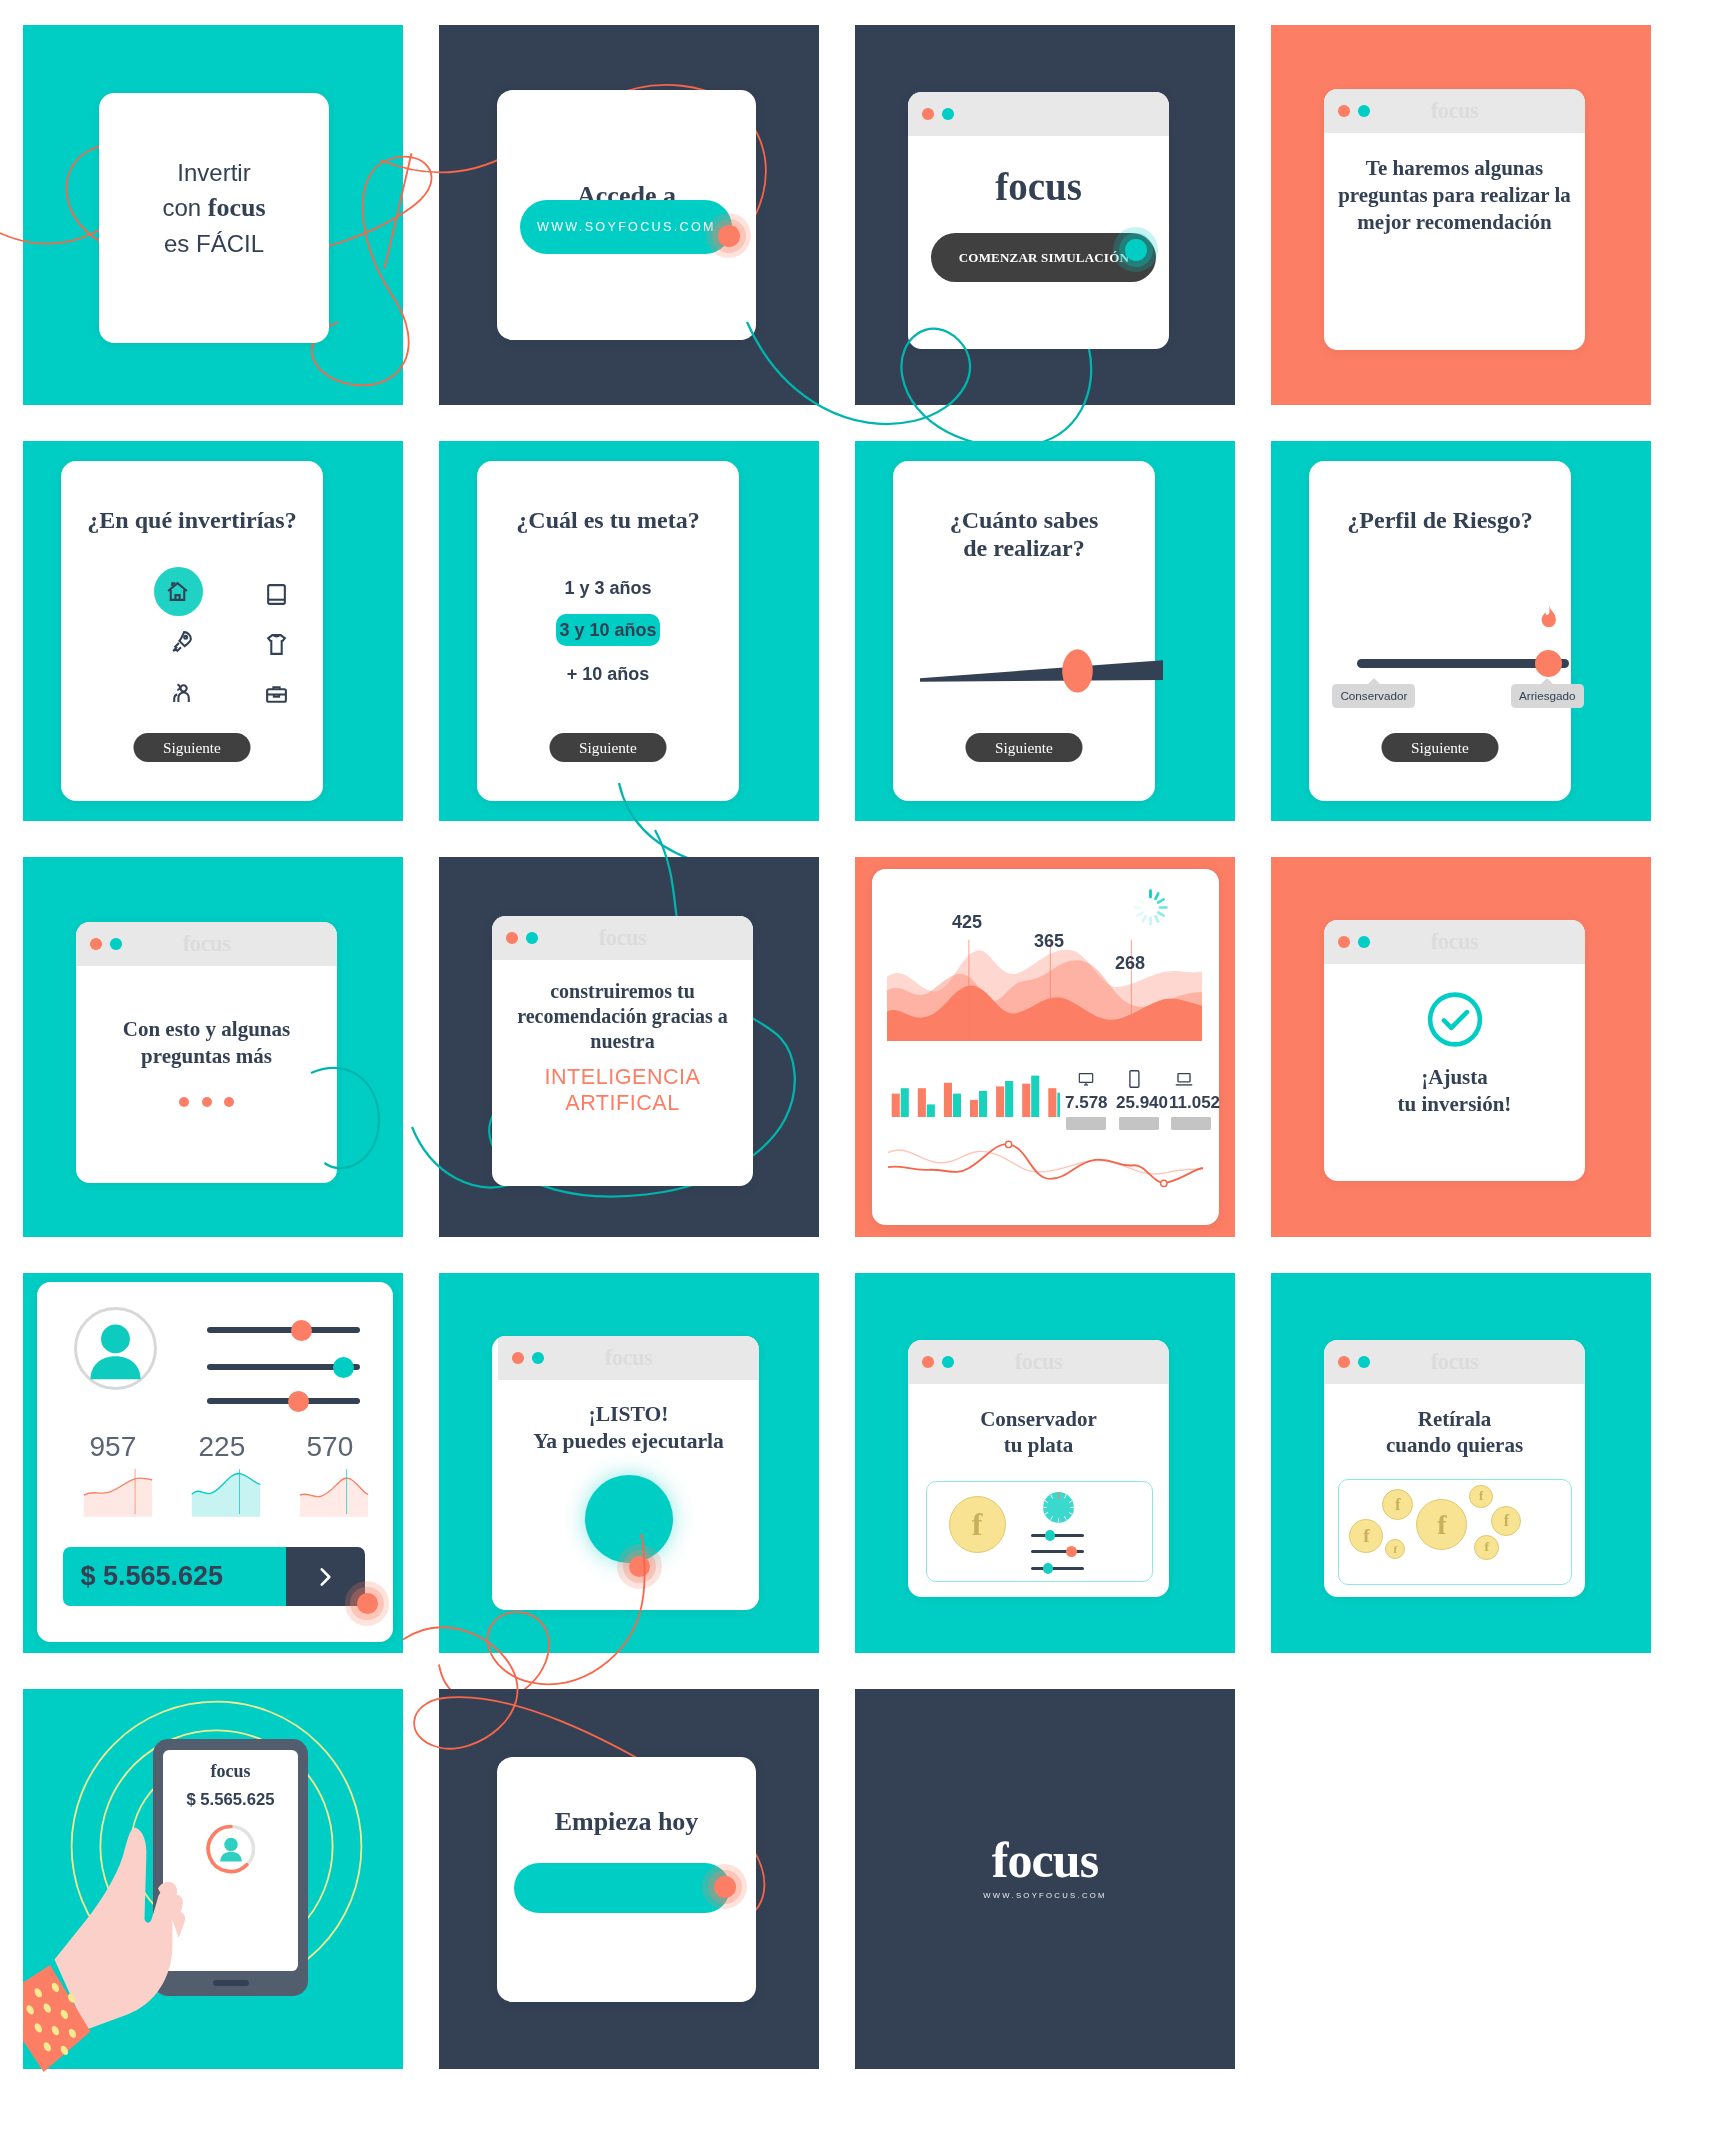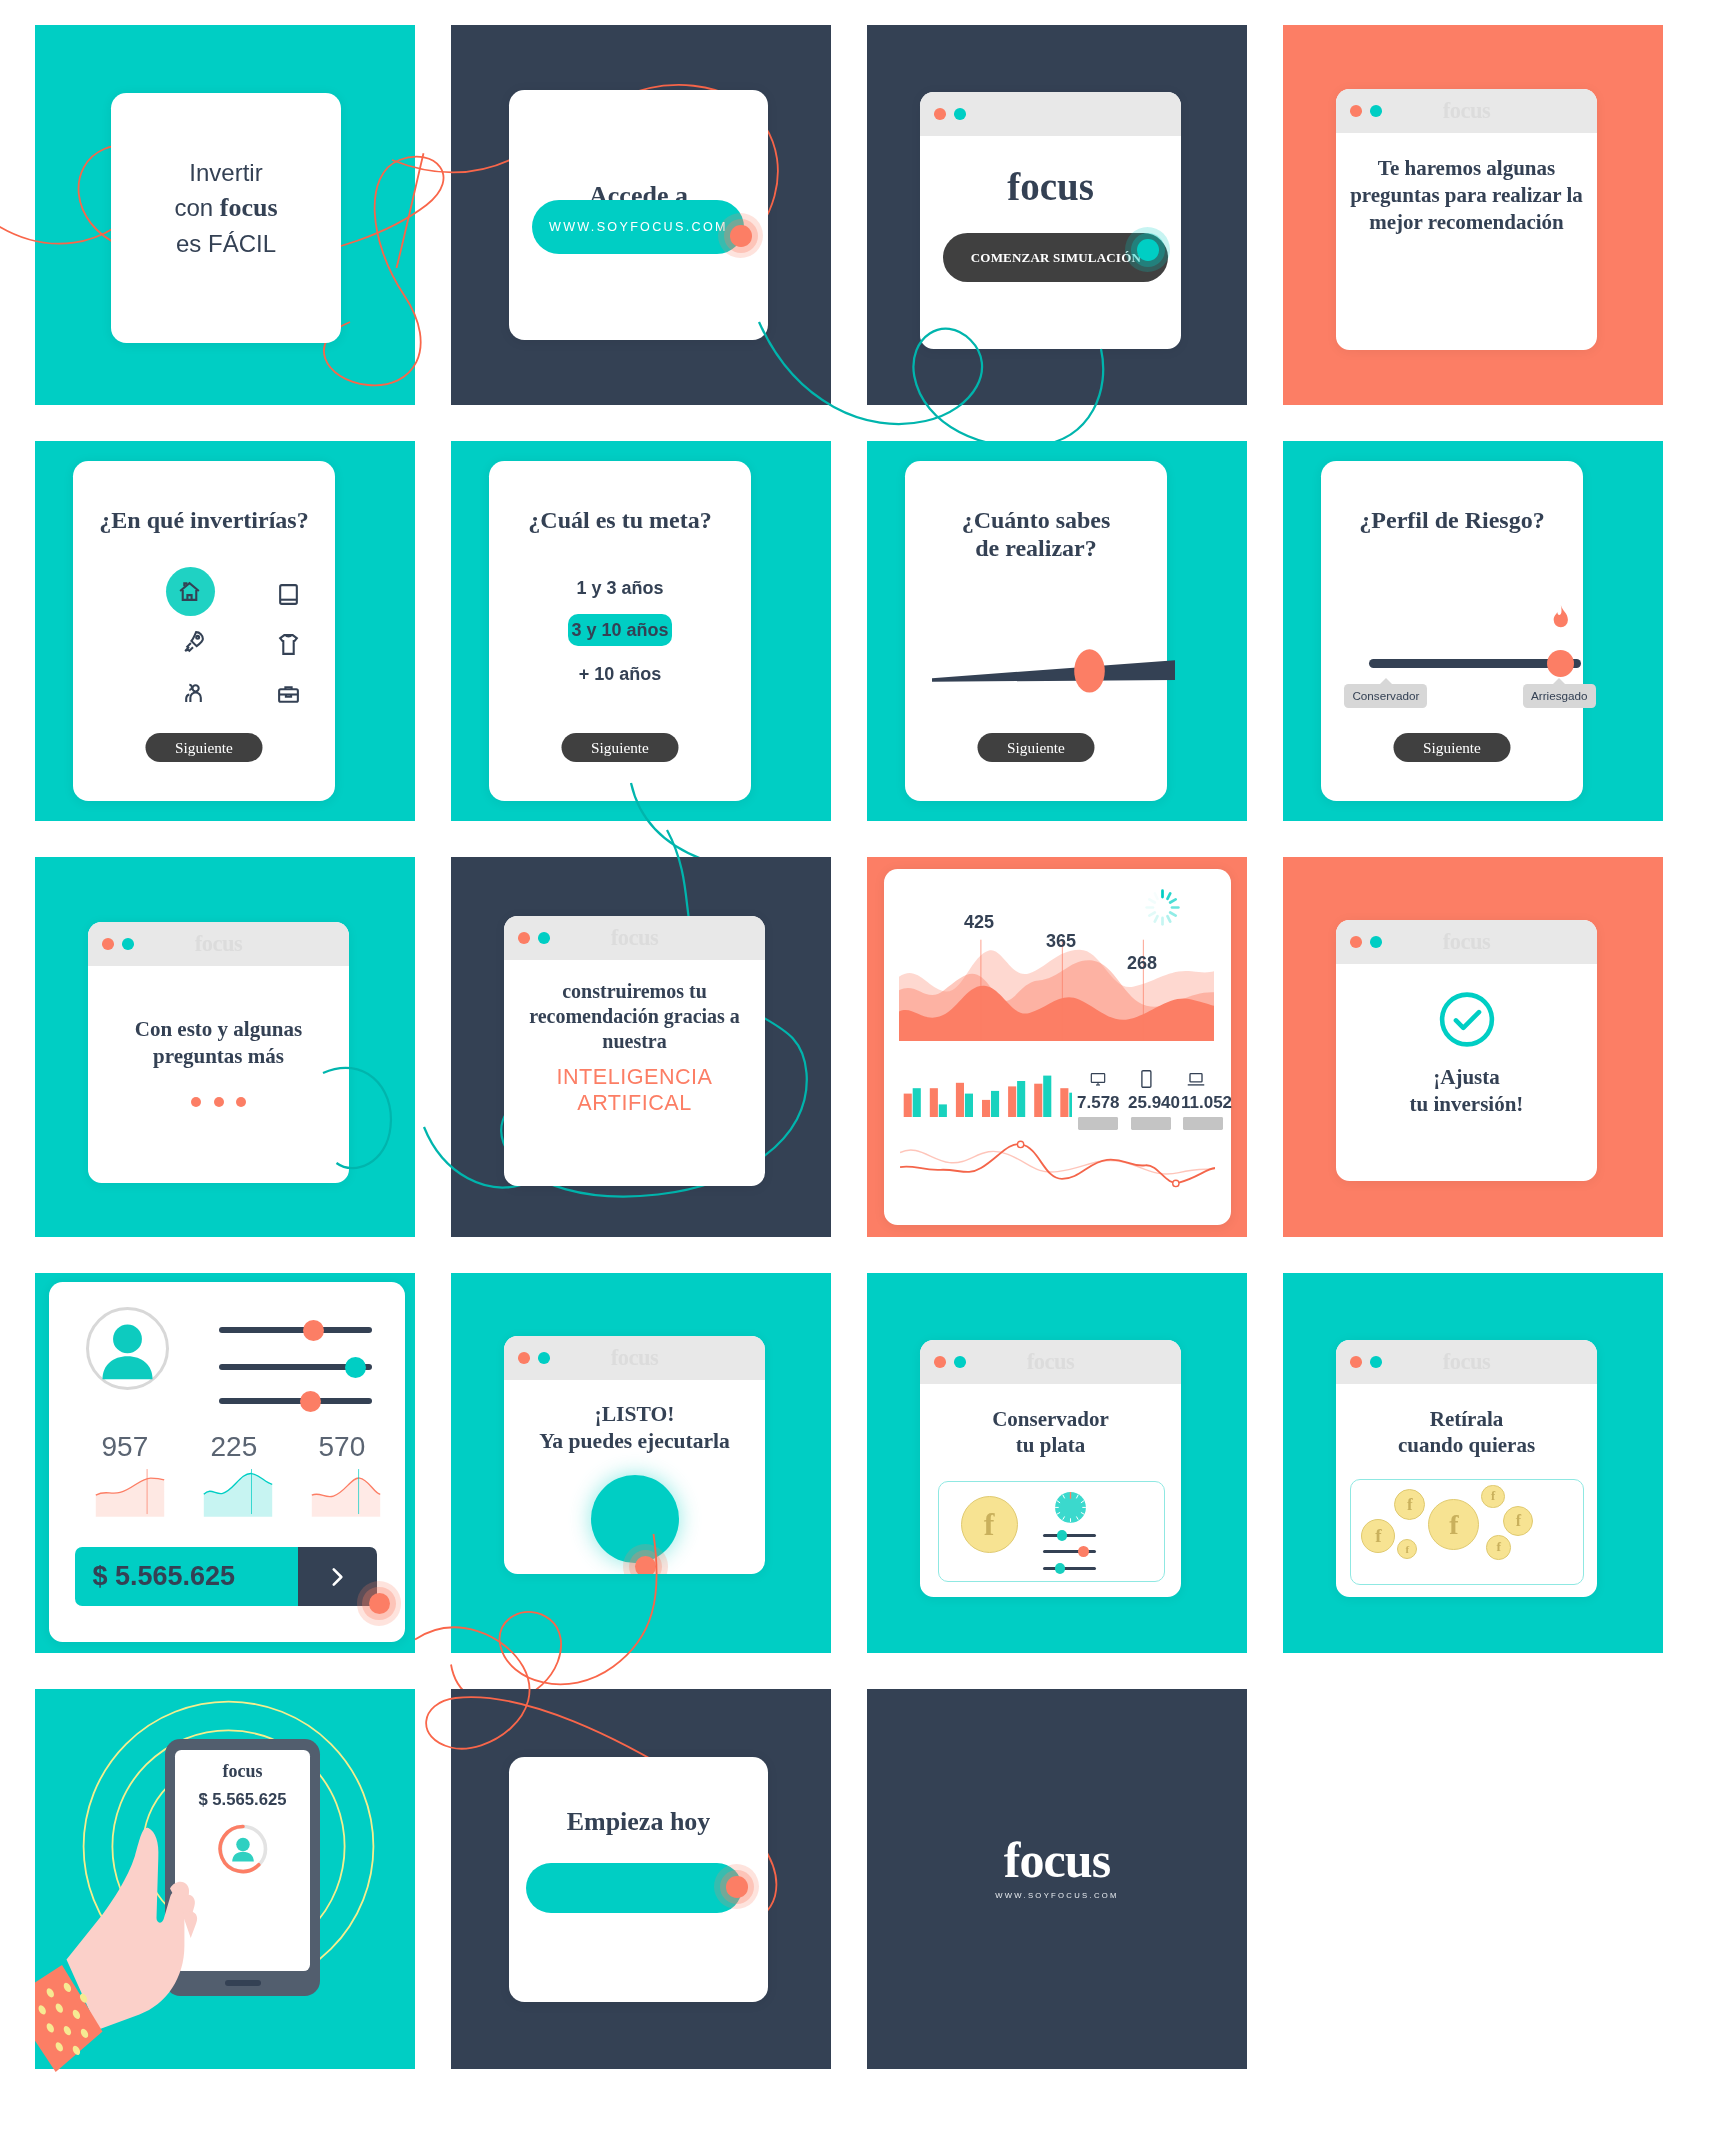--- a/index.html
+++ b/index.html
@@ -1,19 +1,19 @@
 <!DOCTYPE html>
 <html style="font-size:7.2px"><head>
 <meta charset="utf-8">
 <style>
   html,body{margin:0;padding:0;background:#ffffff;}
   body{width:1728px;height:2151px;font-family:"Liberation Sans",sans-serif;-webkit-font-smoothing:antialiased;}
   .sheet{position:relative;width:1728px;height:2151px;overflow:hidden;background:#fff;}
 
-  .grid{position:absolute;left:35px;top:25px;width:1659px;display:grid;
+  .grid{position:absolute;left:23px;top:25px;width:1659px;display:grid;
         grid-template-columns:repeat(4,380px);grid-auto-rows:380px;column-gap:45px;row-gap:47px;gap:36px;}
 
   .tile{position:relative;width:380px;height:380px;overflow:visible;}
   .bg{position:absolute;inset:0;}
   .bg.teal{background:#00cec4;}
   .bg.dark{background:#344154;}
   .bg.coral{background:#fc7e65;}
 
   
   .card{position:absolute;background:#ffffff;border-radius:15.3px;box-shadow:0 1.8px 11.7px rgba(0,0,0,.07);}
@@ -107,21 +107,21 @@
   .t13 .card{left:13.5px;top:9px;width:356px;height:360px;border-radius:13.5px;}
   .t13 .av{position:absolute;left:37px;top:25px;width:77px;height:77px;border-radius:50%;border:3.2px solid #d8d8d8;}
   .t13 .srow{position:absolute;height:6.3px;background:#344154;border-radius:3.6px;}
   .t13 .sknob{position:absolute;width:21px;height:21px;border-radius:50%;top:-7.2px;}
   .t13 .big{position:absolute;font-family:"Liberation Sans",sans-serif;font-size:28px;color:#5a6472;}
   .t13 .amountbar{position:absolute;left:26px;top:265px;width:302px;height:59px;border-radius:7.2px;overflow:hidden;display:flex;}
   .t13 .amt{flex:1;background:#00cec4;display:flex;align-items:center;padding-left:18px;
             font-family:"Liberation Sans",sans-serif;font-weight:bold;font-size:27px;color:#344154;}
   .t13 .arw{width:79px;background:#344154;display:flex;align-items:center;justify-content:center;}
 
-  .t14 .win{left:53px;top:63px;width:261px;height:238px;}
+  .t14 .win{left:53px;top:63px;width:261px;height:274px;padding-left:6px;}
   .t14 .msg{position:absolute;left:6.3px;right:6.3px;top:21px;text-align:center;font-size:21.6px;line-height:1.25;}
   .t14 .orb{position:absolute;left:50%;transform:translateX(-50%);top:95px;width:88px;height:88px;border-radius:50%;
             background:#00cec4;box-shadow:0 0 21.6px rgba(0,206,196,.45);}
 
   .t15 .win{left:53px;top:67px;width:261px;height:257px;}
   .t15 .msg{position:absolute;left:9px;right:9px;top:21.6px;text-align:center;font-size:21px;line-height:1.26;}
   .t15 .panel{position:absolute;left:18px;top:97px;width:225px;height:99px;border:0.9px solid #8fe8e2;border-radius:10px;}
   .t15 .coin{position:absolute;border-radius:50%;background:#f7e392;border:0.9px solid #dfc96f;
              display:flex;align-items:center;justify-content:center;color:#c9b05c;
              font-family:"Liberation Serif",serif;font-weight:700;}

